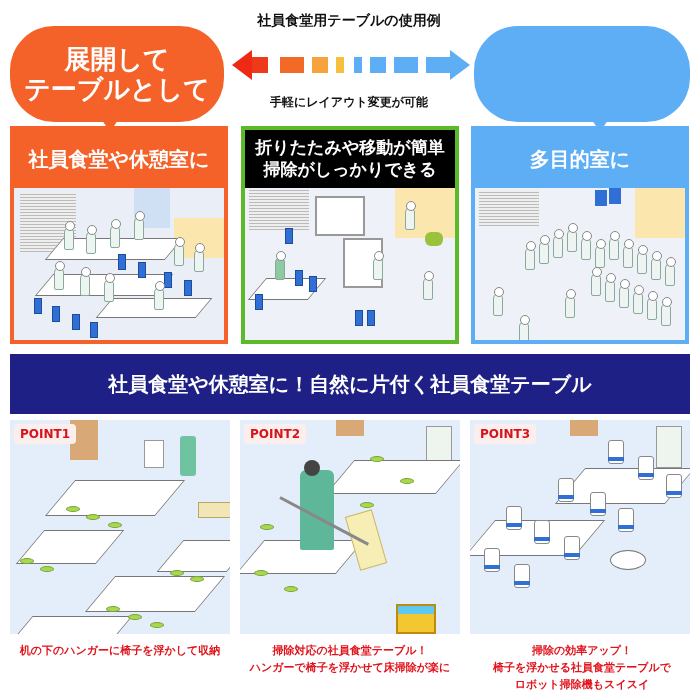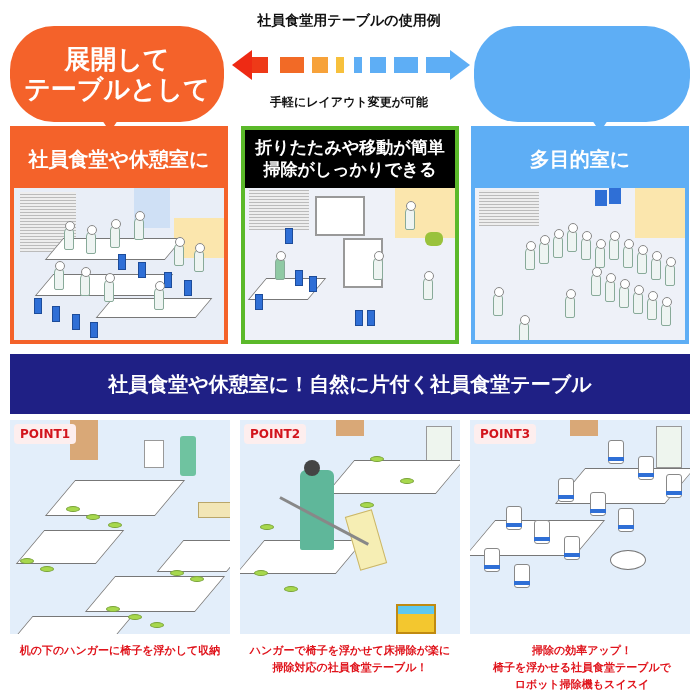--- a/index.html
+++ b/index.html
@@ -250,20 +250,20 @@
     <div class="wchair" style="left:14px;top:128px;"></div>
       <div class="wchair" style="left:44px;top:144px;"></div>
     <div class="abs" style="left:140px;top:130px;width:36px;height:20px;border-radius:50%;background:#fff;border:1px solid #777;"></div>
   </div>
 </div>
 
 <div class="caption c1">
   <div>机の下のハンガーに椅子を浮かして収納</div>
 </div>
 <div class="caption c2">
+  <div>掃除対応の社員食堂テーブル！</div>
   <div>ハンガーで椅子を浮かせて床掃除が楽に</div>
-  <div>掃除対応の社員食堂テーブル！</div>
 </div>
 <div class="caption c3">
   <div>掃除の効率アップ！</div>
   <div>椅子を浮かせる社員食堂テーブルで</div>
   <div>ロボット掃除機もスイスイ</div>
 </div>
 
 </body></html>

